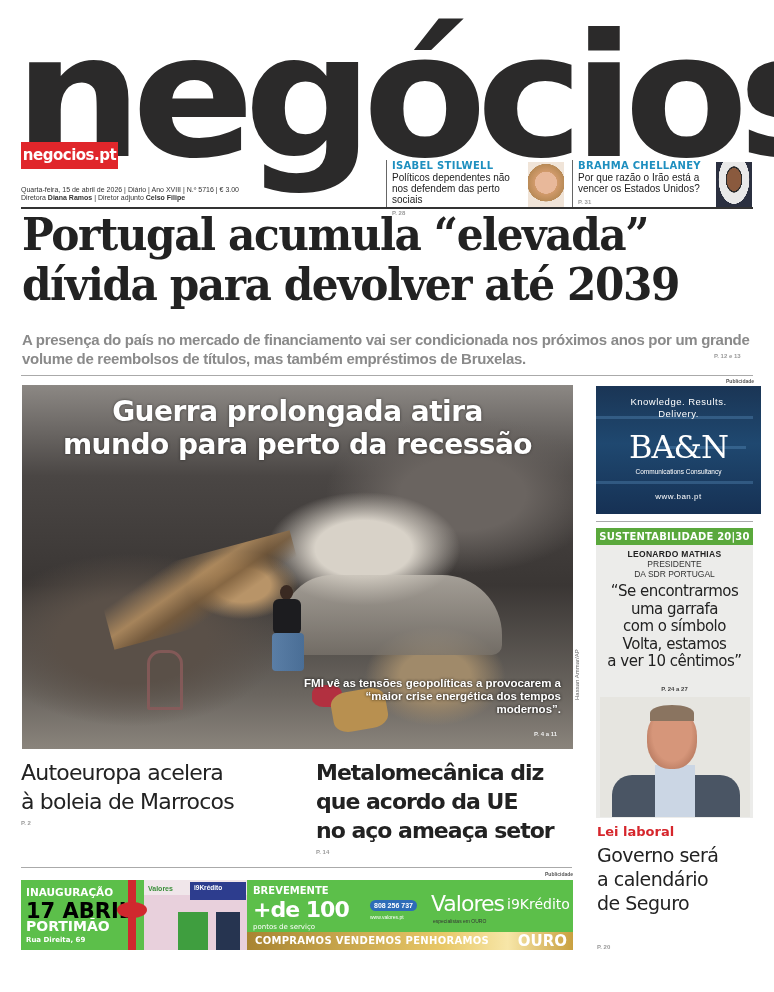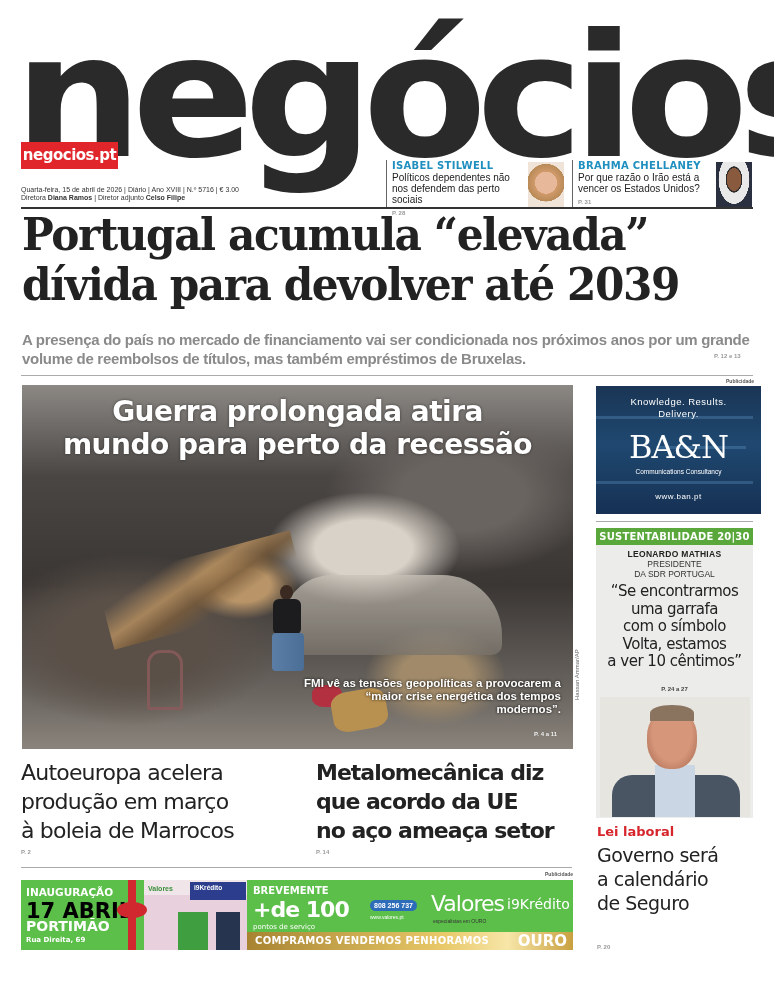--- a/index.html
+++ b/index.html
@@ -207,21 +207,20 @@
     <div>mundo para perto da recessão</div>
   </div>
   <div class="hero-caption">FMI vê as tensões geopolíticas a provocarem a “maior crise energética dos tempos modernos”.</div>
   <div class="hero-pg">P. 4 a 11</div>
 </div>
 <div class="photo-credit">Hassan Ammar/AP</div>
 
 <div class="story" style="left:21px; width:270px;">
   <div class="h">
     <div>Autoeuropa acelera</div>
-    <div>produção em março</div>
     <div>à boleia de Marrocos</div>
   </div>
   <div class="pg">P. 2</div>
 </div>
 <div class="story" style="left:316px; width:260px;">
   <div class="h bold">
     <div>Metalomecânica diz</div>
     <div>que acordo da UE</div>
     <div>no aço ameaça setor</div>
   </div>

